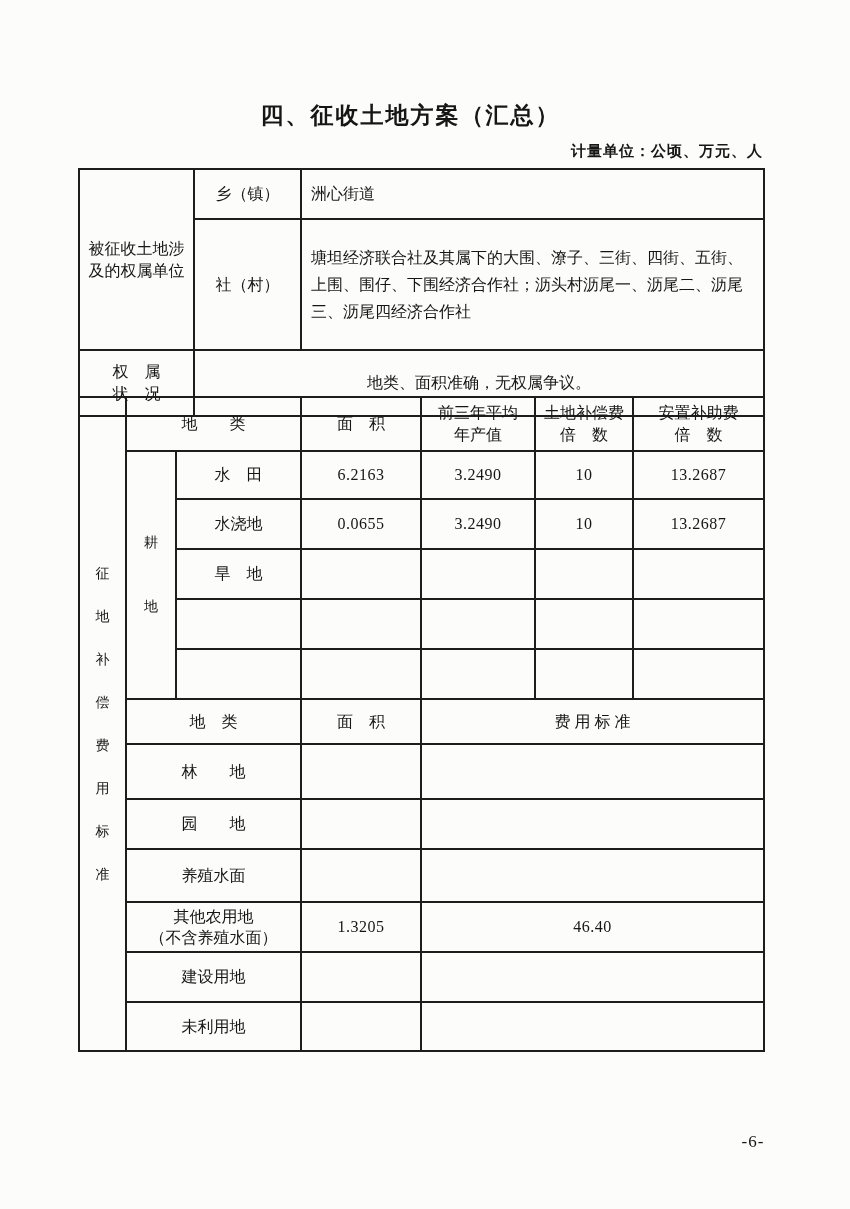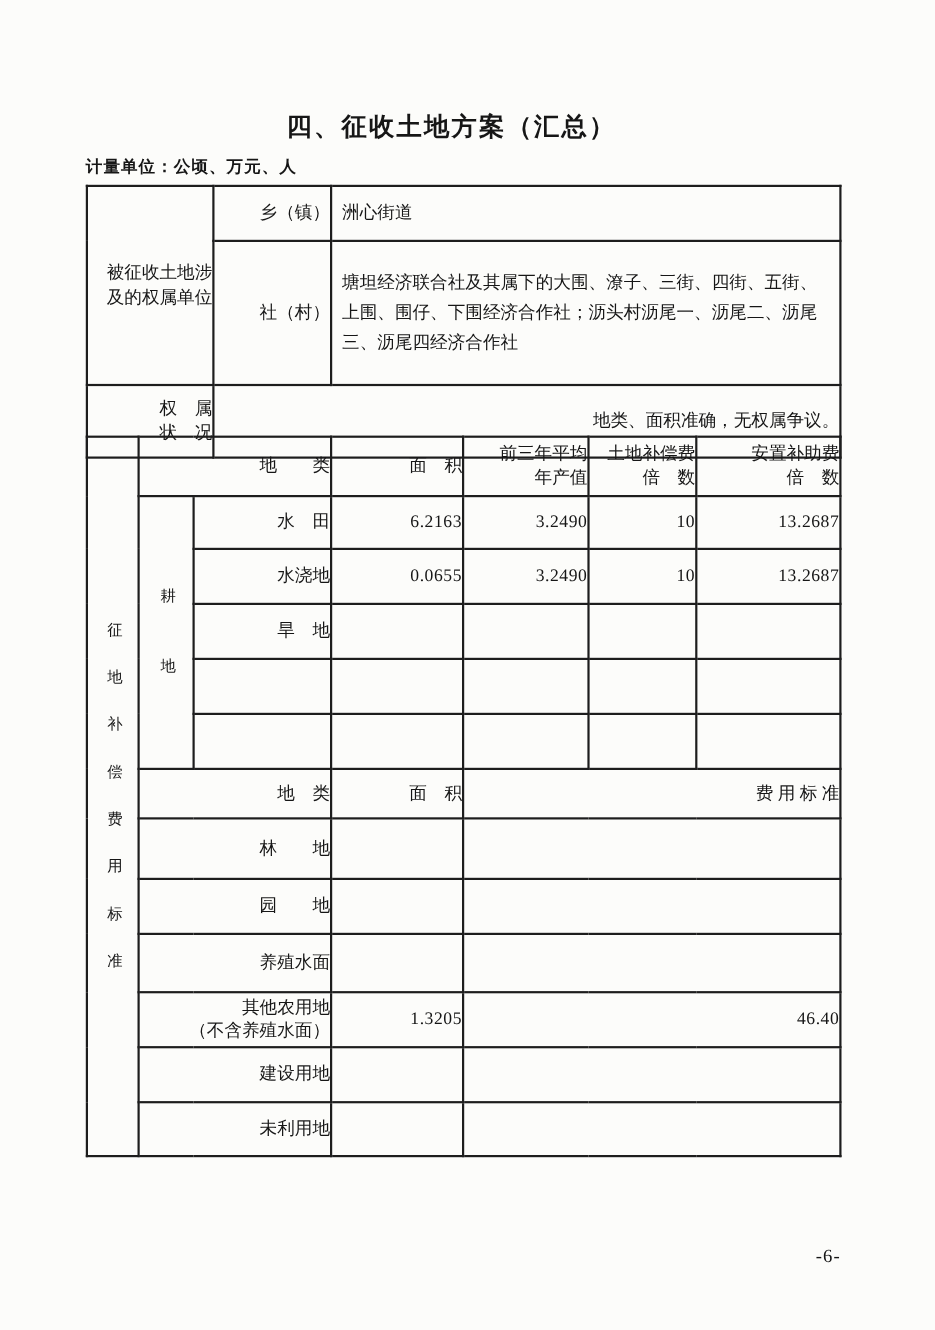--- a/index.html
+++ b/index.html
@@ -9,28 +9,28 @@
     background:#fcfcfa; color:#161616;
     font-family:"Liberation Serif","DejaVu Serif",serif;
   }
   .title {
     position:absolute; left:68px; top:100px; width:685px;
     text-align:center; font-size:23px; font-weight:bold; letter-spacing:2px;
     font-family:"Liberation Sans","DejaVu Sans",sans-serif;
   }
   .unit-note {
     position:absolute; left:78px; top:142px; width:685px;
-    text-align:left; font-size:15px; font-weight:600; letter-spacing:1px;
+    text-align:right; font-size:15px; font-weight:600; letter-spacing:1px;
     font-family:"Liberation Sans","DejaVu Sans",sans-serif;
   }
   table { border-collapse:collapse; table-layout:fixed; position:absolute; left:78px; }
   .t1 { top:168px; width:685px; }
   .t2 { top:396px; width:685px; }
   td {
-    border:2px solid #1d1d1d; text-align:right; vertical-align:middle;
+    border:2px solid #1d1d1d; text-align:center; vertical-align:middle;
     font-size:16px; line-height:22px; white-space:pre-line; padding:0; overflow:hidden;
   }
   .cell-left { text-align:left; padding-left:9px; padding-right:6px; }
   .village-cell { line-height:27px; text-align:left; padding:4px 10px 4px 9px; }
   .vstack { width:18px; margin:0 auto; word-break:break-all; font-size:14px; }
   .side-stack { line-height:43px; }
   .group-stack { line-height:64px; }
   .num { font-size:16px; letter-spacing:0.5px; }
   .page-number {
     position:absolute; left:723px; top:1132px; width:60px;

